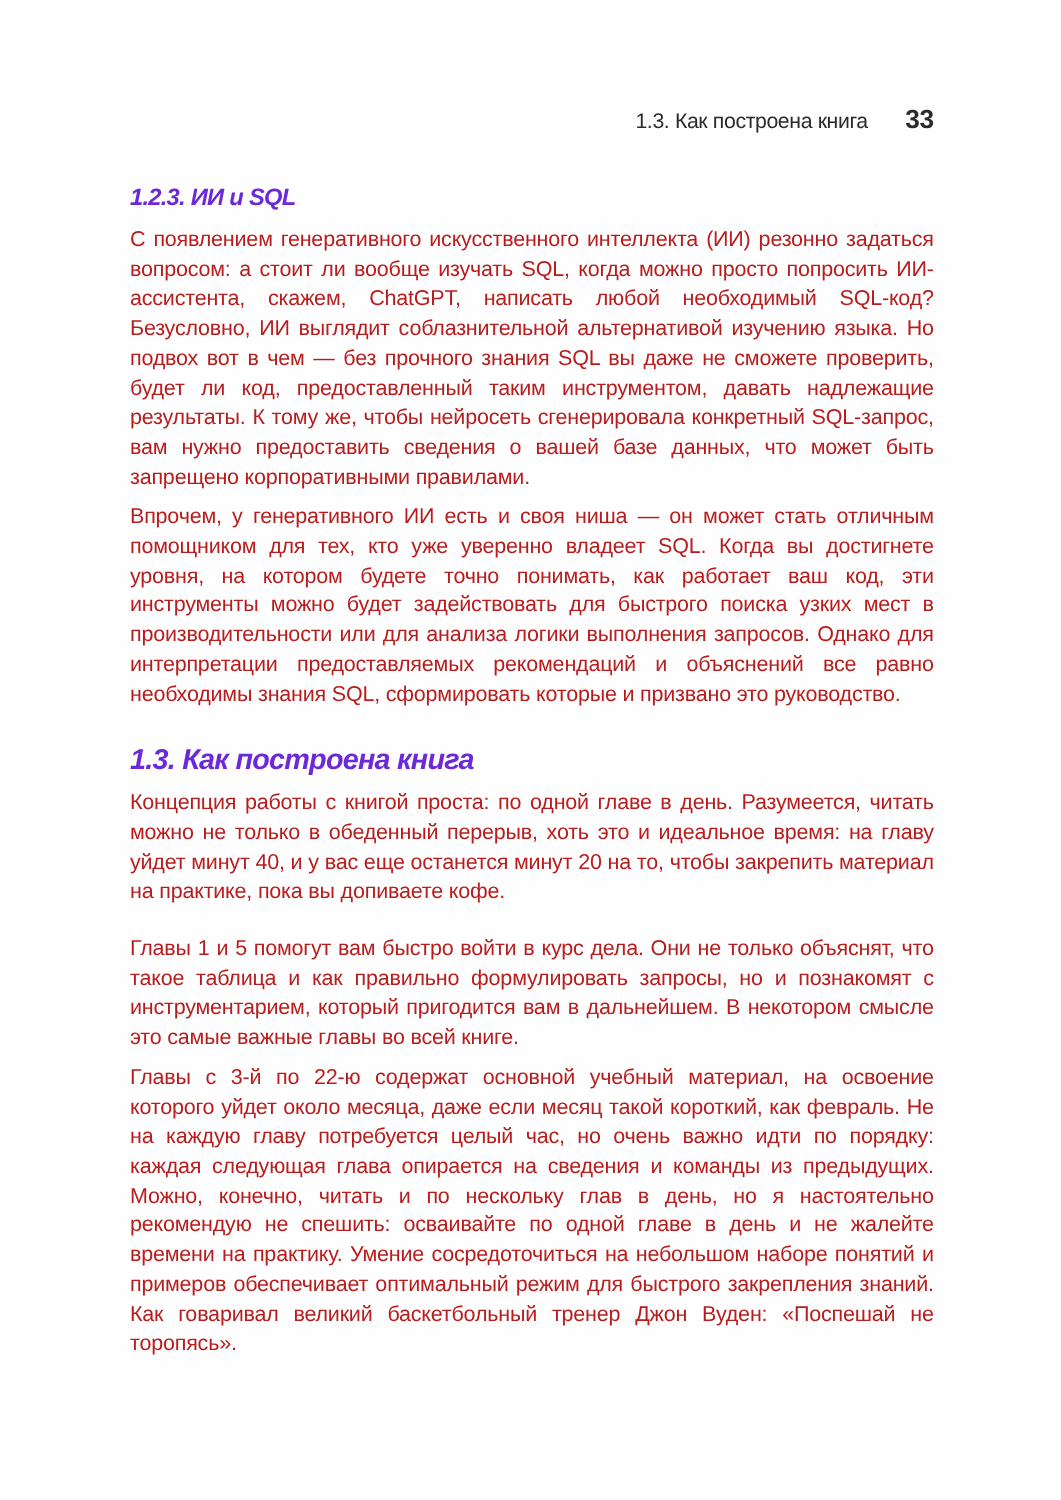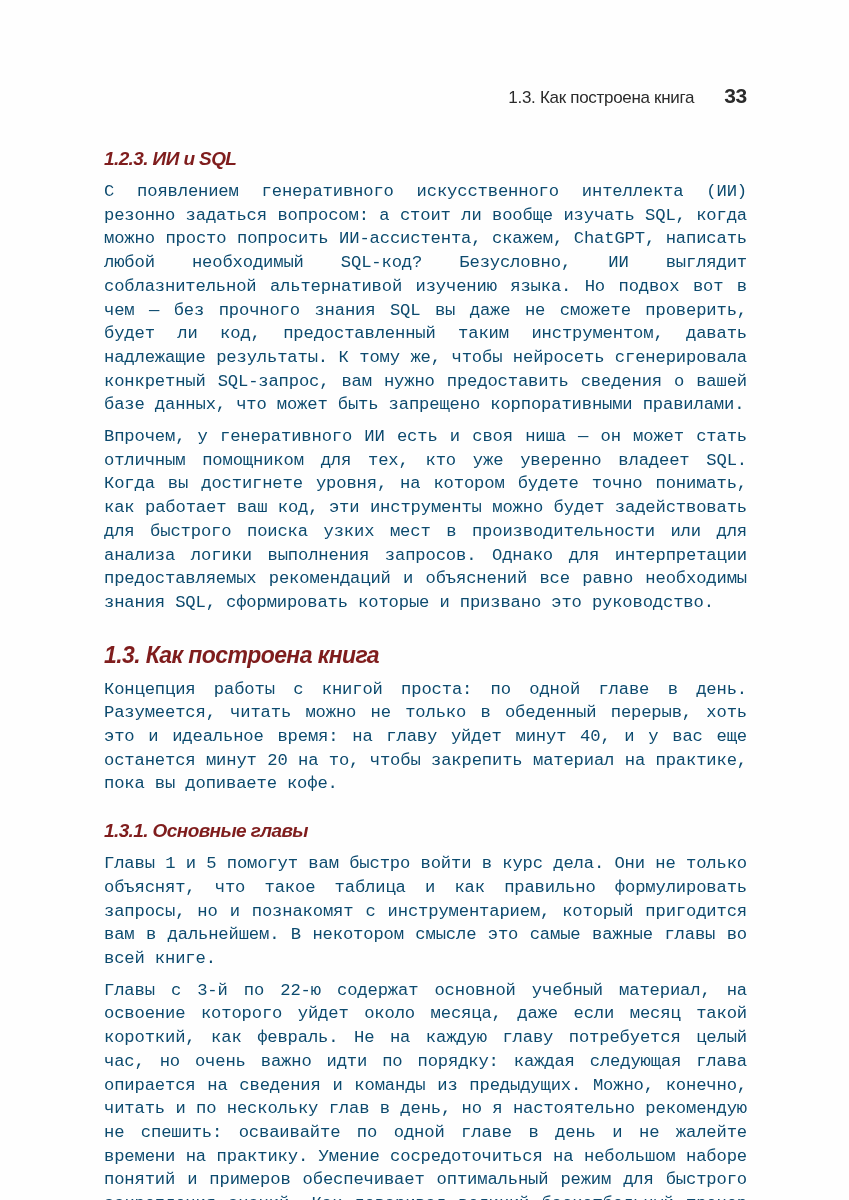--- a/index.html
+++ b/index.html
@@ -45,42 +45,42 @@
     .content {
       position: absolute;
       left: 104px;
       top: 146px;
       width: 643px;
     }
     h3, h2 {
       font-family: "Liberation Sans", sans-serif;
       font-weight: bold;
       font-style: italic;
-      color: #7f1d1d;
+      color: #6d28d9;
       margin: 0;
       letter-spacing: -0.6px;
     }
     h3.h-sub {
       font-size: 19px;
       line-height: 26px;
       margin-bottom: 8px;
     }
     h2.h-sec {
       font-size: 23px;
       line-height: 30px;
       margin-bottom: 8px;
     }
     p.body {
-      font-family: Liberation Mono, monospace;
+      font-family: Liberation Sans, sans-serif;
       font-size: 17.2px;
       line-height: 23.7px;
       margin: 0;
       text-align: justify;
       hyphens: auto;
-      color: #0c4a6e;
+      color: #b91c1c;
       letter-spacing: -0.15px;
     }
     .gap-para { height: 8px; }
     .gap-sec { height: 25px; }
     .gap-sub { height: 22px; }
   </style>
 </head>
 <body>
 
 <div class="page">
@@ -96,19 +96,18 @@
     <div class="gap-para"></div>
     <p class="body">Впрочем, у генеративного ИИ есть и своя ниша — он может стать отличным помощником для тех, кто уже уверенно владеет SQL. Когда вы достигнете уровня, на котором будете точно понимать, как работает ваш код, эти инструменты можно будет задействовать для быстрого поиска узких мест в производительности или для анализа логики выполнения запросов. Однако для интерпретации предоставляемых рекомендаций и объяснений все равно необходимы знания SQL, сформировать которые и призвано это руководство.</p>
 
     <div class="gap-sec"></div>
 
     <h2 class="h-sec">1.3. Как построена книга</h2>
     <p class="body">Концепция работы с книгой проста: по одной главе в день. Разумеется, читать можно не только в обеденный перерыв, хоть это и идеальное время: на главу уйдет минут 40, и у вас еще останется минут 20 на то, чтобы закрепить материал на практике, пока вы допиваете кофе.</p>
 
     <div class="gap-sub"></div>
 
-    <h3 class="h-sub">1.3.1. Основные главы</h3>
     <p class="body">Главы 1 и 5 помогут вам быстро войти в курс дела. Они не только объяснят, что такое таблица и как правильно формулировать запросы, но и познакомят с инструментарием, который пригодится вам в дальнейшем. В некотором смысле это самые важные главы во всей книге.</p>
     <div class="gap-para"></div>
     <p class="body">Главы с 3-й по 22-ю содержат основной учебный материал, на освоение которого уйдет около месяца, даже если месяц такой короткий, как февраль. Не на каждую главу потребуется целый час, но очень важно идти по порядку: каждая следующая глава опирается на сведения и команды из предыдущих. Можно, конечно, читать и по нескольку глав в день, но я настоятельно рекомендую не спешить: осваивайте по одной главе в день и не жалейте времени на практику. Умение сосредоточиться на небольшом наборе понятий и примеров обеспечивает оптимальный режим для быстрого закрепления знаний. Как говаривал великий баскетбольный тренер Джон Вуден: «Поспешай не торопясь».</p>
 
   </div>
 </div>
 
 </body></html>

